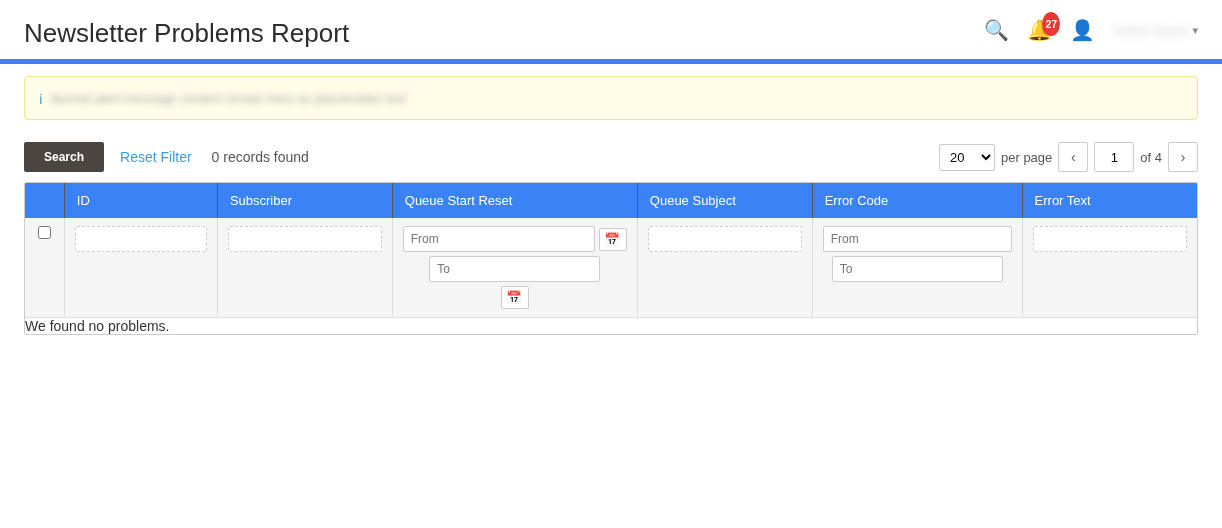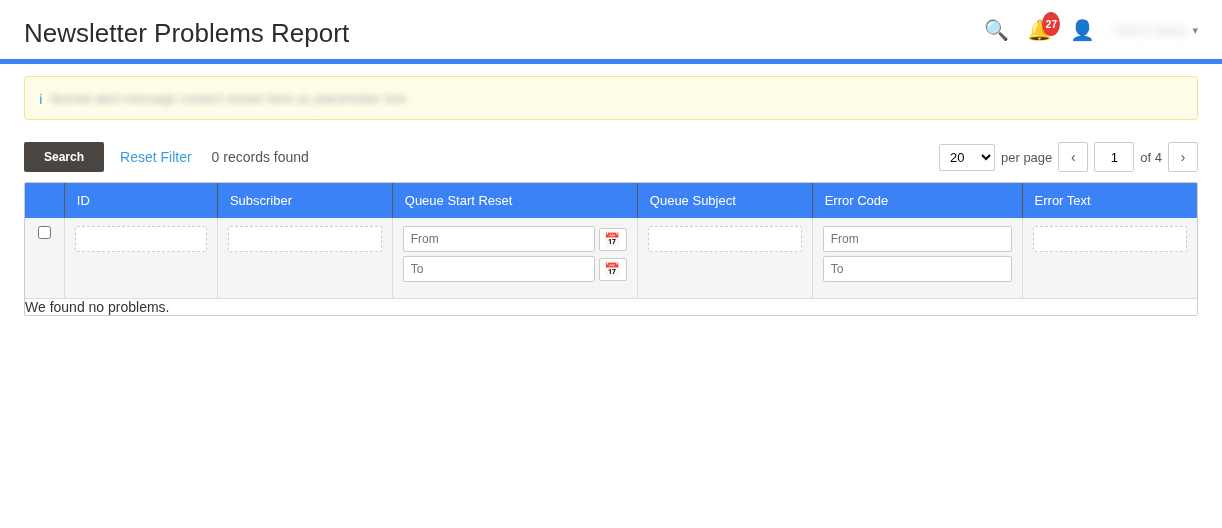--- a/index.html
+++ b/index.html
@@ -43,21 +43,21 @@
     .col-subscriber { width: 160px; }
     .col-queue-start { width: 170px; }
     .col-queue-subject { width: 160px; }
     .col-error-code { width: 160px; }
     .col-error-text { width: 160px; }
 
     .filter-row td { background: #f5f5f5; padding: 8px 10px; border-right: 1px solid #ddd; border-bottom: 1px solid #ddd; vertical-align: top; }
     .filter-row td:last-child { border-right: none; }
     .filter-input-plain { width: 100%; border: 1px dashed #ccc; padding: 5px 7px; font-size: 12px; background: #fff; border-radius: 2px; min-height: 26px; }
     .date-wrap { display: flex; align-items: center; gap: 4px; margin-bottom: 4px; }
-    .date-wrap:last-child { margin-bottom: 8px; }
+    .date-wrap:last-child { margin-bottom: 0; flex-direction: column; }
     .date-input { flex: 1; border: 1px solid #ccc; padding: 5px 7px; font-size: 12px; background: #fff; border-radius: 2px; color: #aaa; }
     .cal-btn { border: 1px solid #ccc; background: #fff; padding: 3px 5px; cursor: pointer; font-size: 13px; border-radius: 2px; }
     .checkbox-cell { text-align: center; padding-top: 10px; }
     input[type="checkbox"] { cursor: pointer; }
   </style>
 </head>
 <body>
 
 <div>
 

